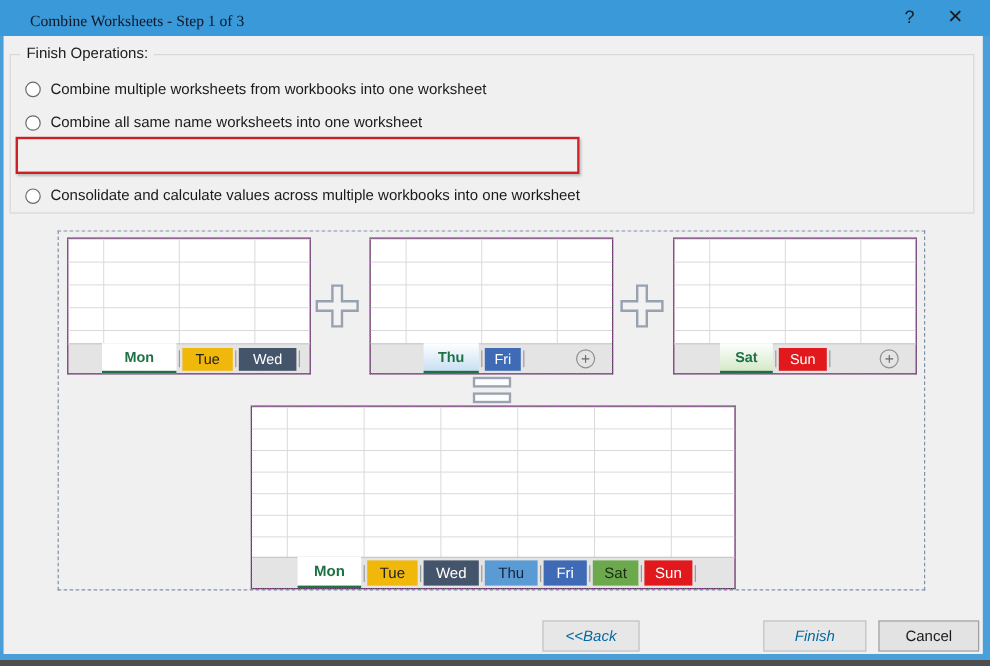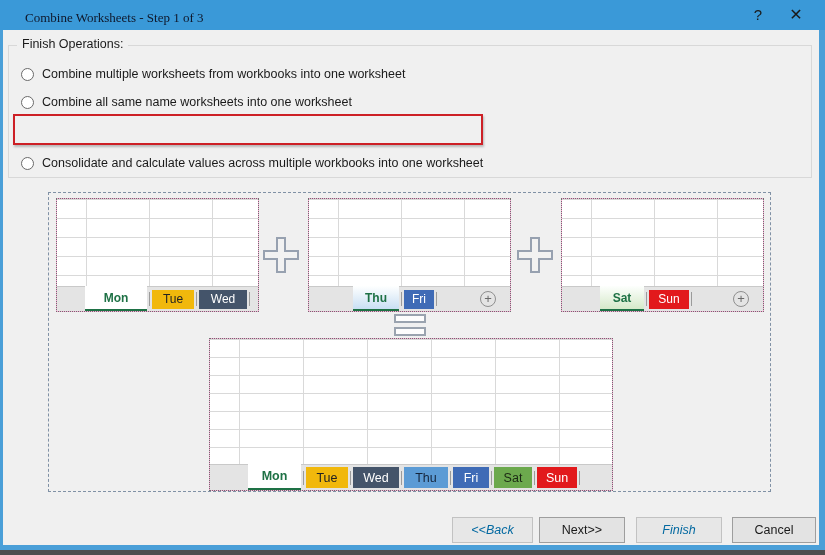--- a/index.html
+++ b/index.html
@@ -36,21 +36,21 @@
   .radio.checked .dot { background:#1f1f1f; }
   .radio-label { font-size:12.5px; color:#1a1a1a; white-space:nowrap; }
 
   .highlight-box { position:absolute; left:10px; top:84px; width:470px; height:31px;
     border:2px solid #CD2026; box-shadow:1px 2px 2px rgba(120,120,120,.45); pointer-events:none; }
 
   
   .illustration { position:absolute; left:45px; top:162px; width:723px; height:300px;
     border:1px dashed #8091A5; }
 
-  .sheet { position:absolute; background:#f9a8d4; border:1px dotted #707070;padding-left:48px; }
+  .sheet { position:absolute; background:#701a75; border:1px dotted #707070;padding-left:48px; }
   .sheet .grid { position:absolute; left:0; top:0; right:0; background:#fff;
     background-image:
       linear-gradient(to right, #D9D9D9 1px, transparent 1px),
       linear-gradient(to bottom, #D9D9D9 1px, transparent 1px); }
   .mini { width:203px; height:114px; top:5px; }
   .mini .grid { height:88px; background-size:63px 19px; background-position:29px 0, 0 0; }
   .big  { left:160px; top:145px; width:404px; height:153px; }
   .big .grid { height:126px; background-size:64px 18px; background-position:29px 0, 0 0; }
 
   .tabstrip { position:absolute; left:0; right:0; bottom:0; background:#E4E4E4;
@@ -201,21 +201,20 @@
           <span class="tab green" style="min-width:38px;">Sat</span>
           <span class="tab-divider"></span>
           <span class="tab red" style="min-width:40px;">Sun</span>
           <span class="tab-divider"></span>
         </div>
       </div>
 
     </div>
 
     <button class="btn disabled" style="left:449px; width:81px;">&lt;&lt;Back</button>
-    <button class="btn" style="left:536px; width:86px;">Next&gt;&gt;</button>
     <button class="btn disabled" style="left:633px; width:86px;">Finish</button>
     <button class="btn" style="left:729px; width:84px;">Cancel</button>
 
   </div>
 
   <div class="frame-left"></div>
   <div class="frame-right"></div>
   <div class="frame-bottom"></div>
   <div class="frame-dark"></div>
 

